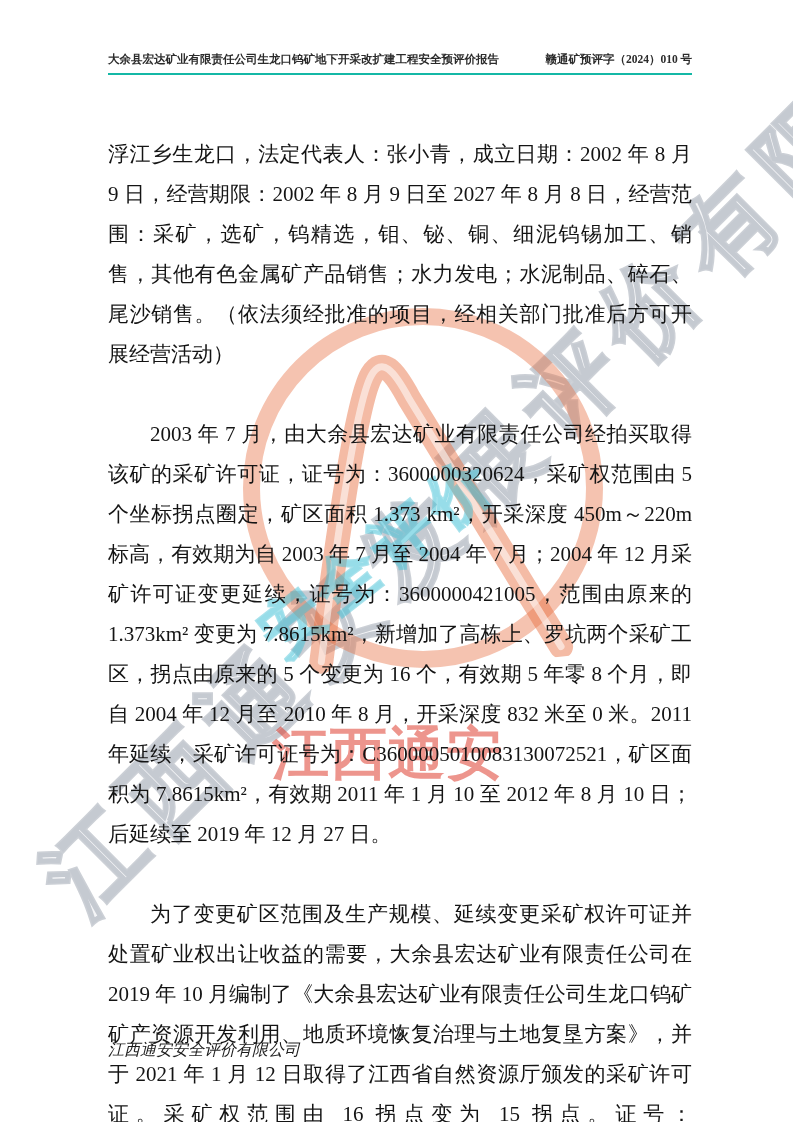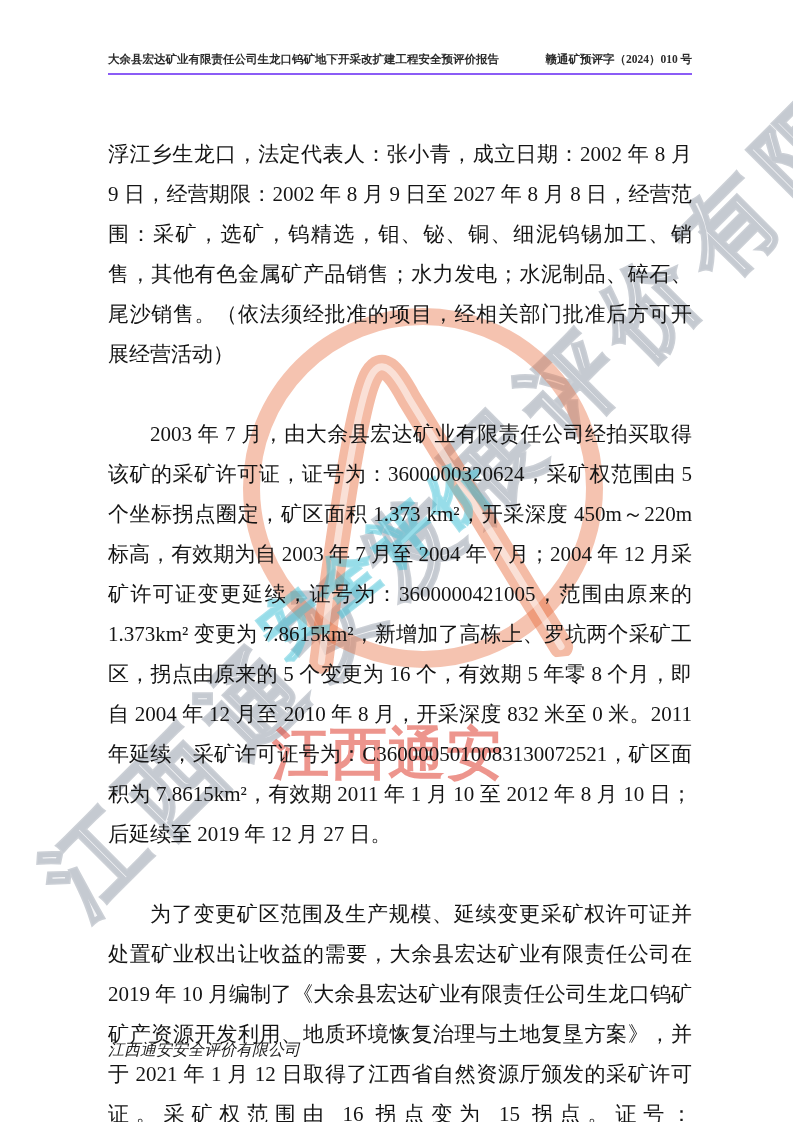--- a/index.html
+++ b/index.html
@@ -69,21 +69,21 @@
   .header {
     position: absolute;
     left: 108px; top: 52px;
     width: 584px;
     display: flex;
     justify-content: space-between;
     align-items: flex-end;
     font-size: 11.5px;
     font-weight: bold;
     color: #2b2b2b;
-    border-bottom: 2px solid #8b5cf6;
+    border-bottom: 2px solid #14b8a6;
     padding-bottom: 6px;
   }
   .header .h-left { max-width: 420px; }
   .header .h-right { white-space: nowrap; margin-left: 12px; }
 
   .bodytext {
     position: absolute;
     left: 108px; top: 94px;
     width: 584px;
     font-size: 21px;

